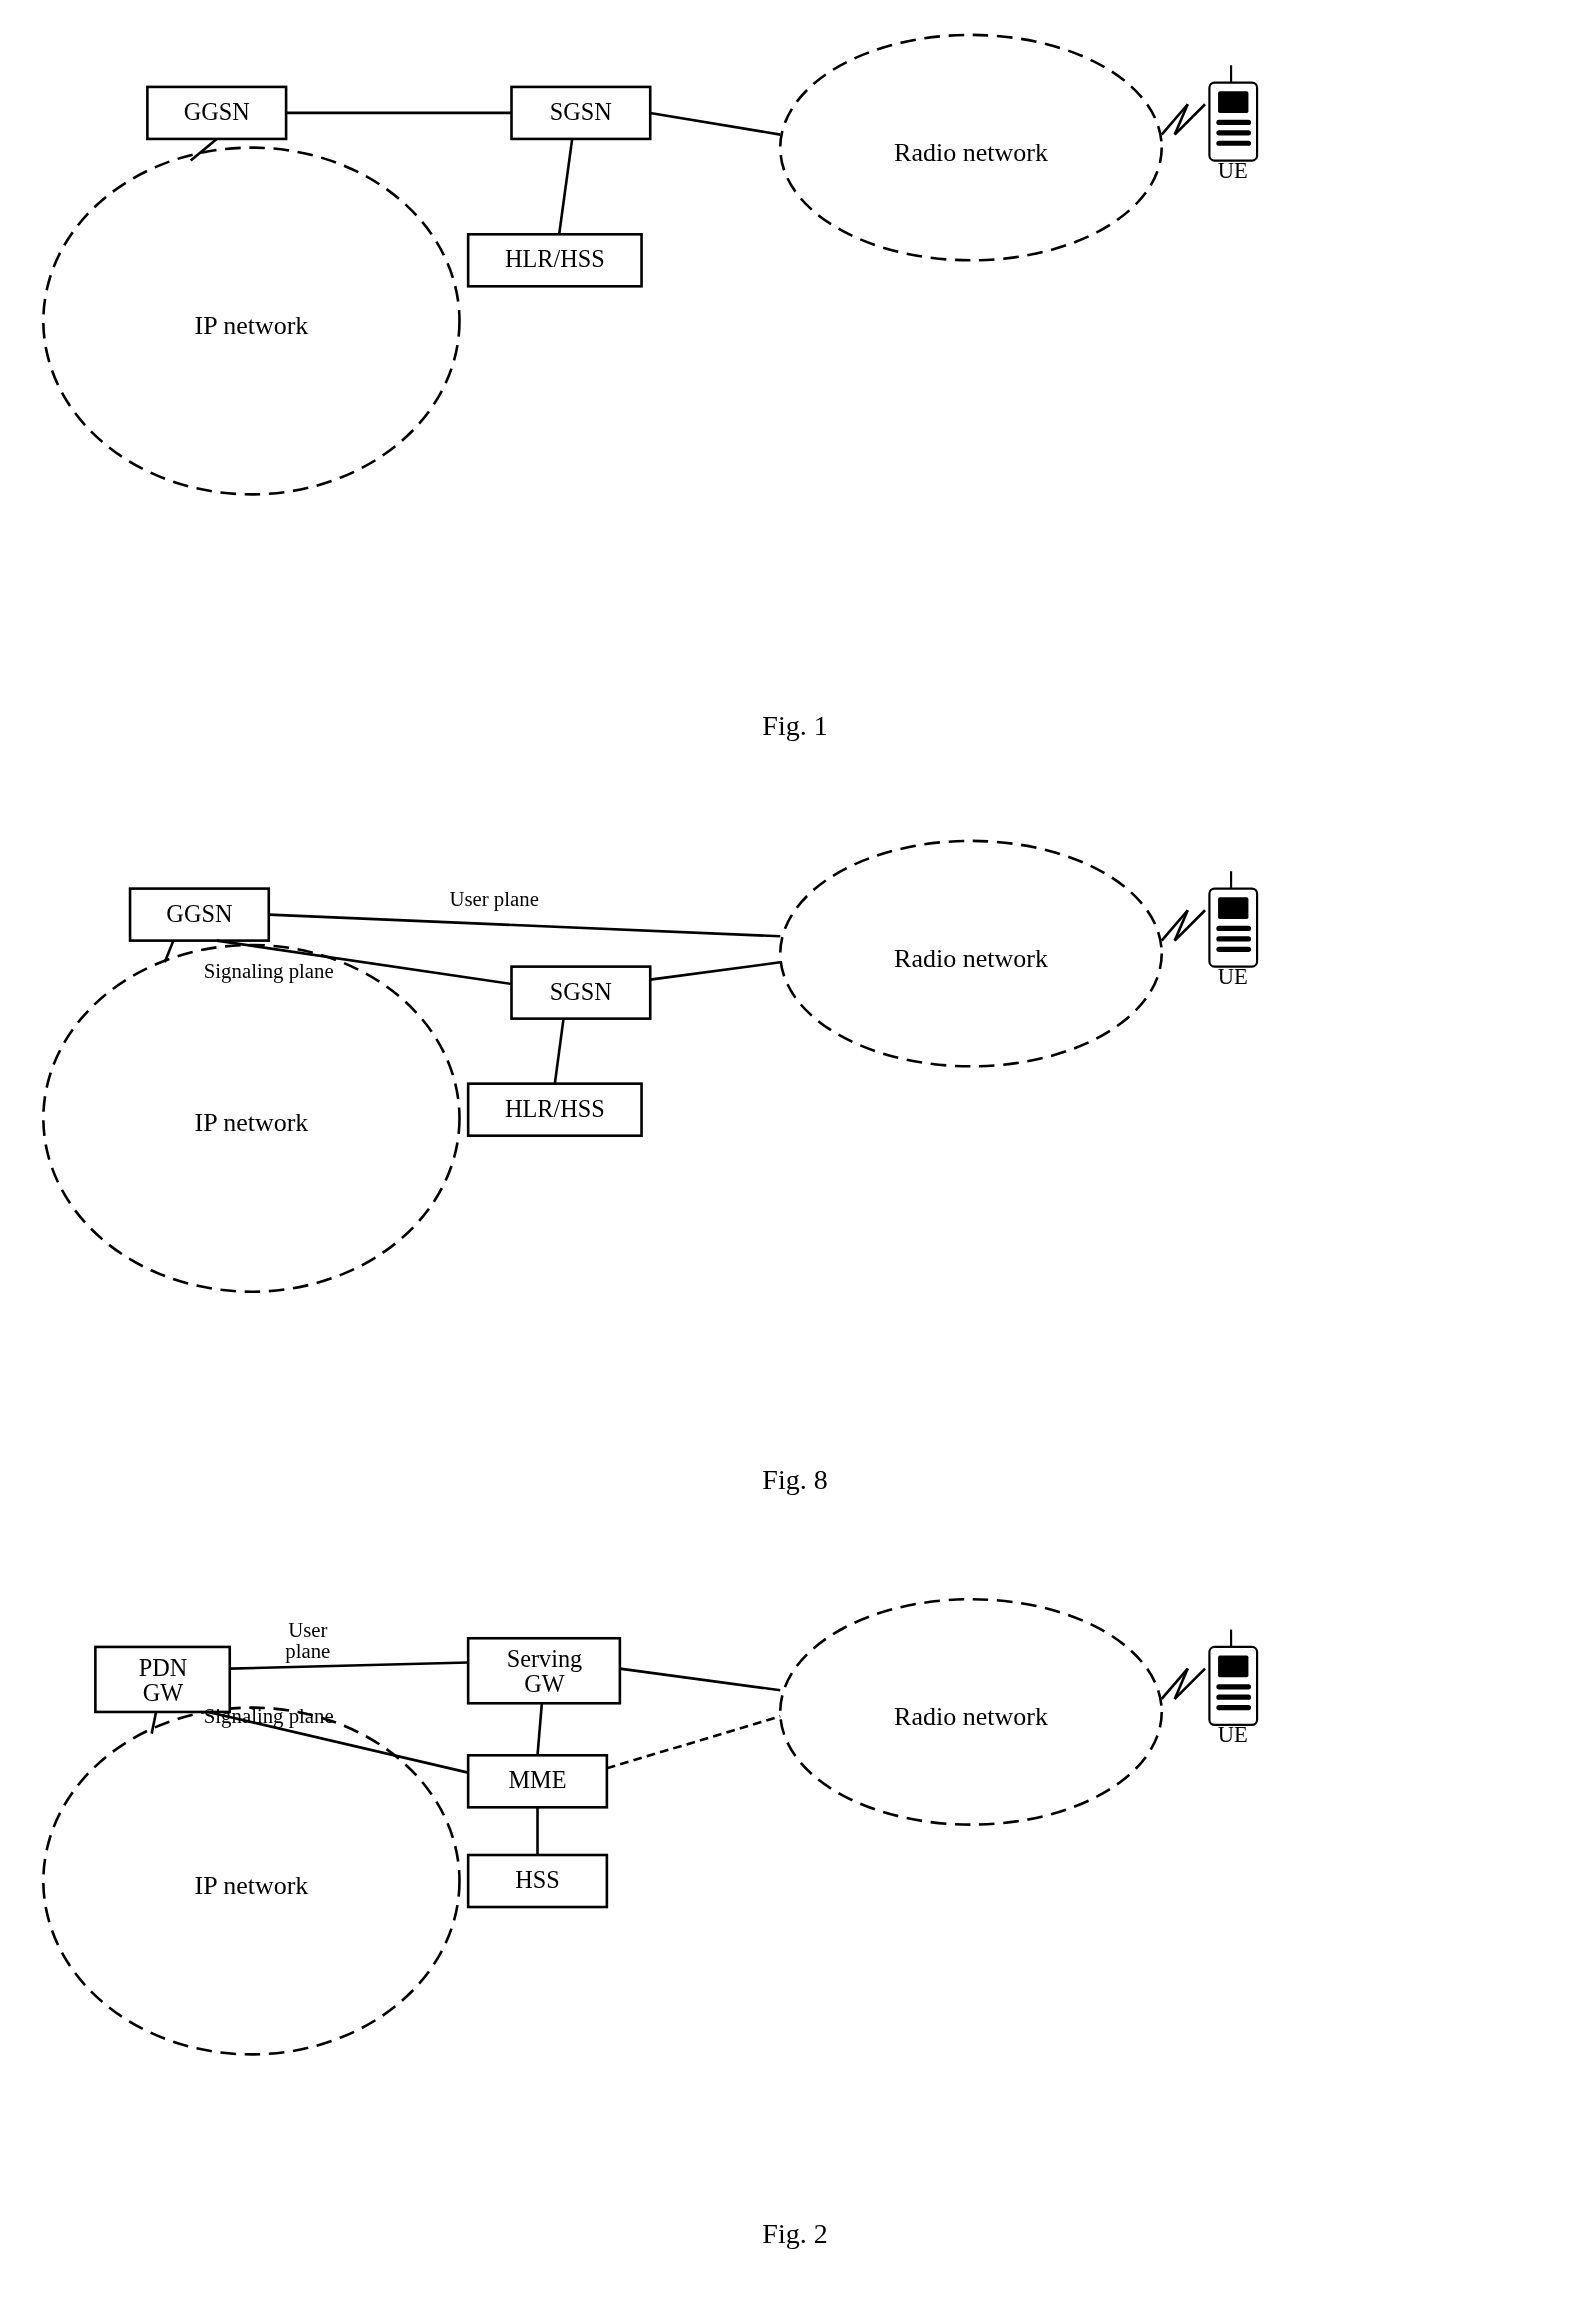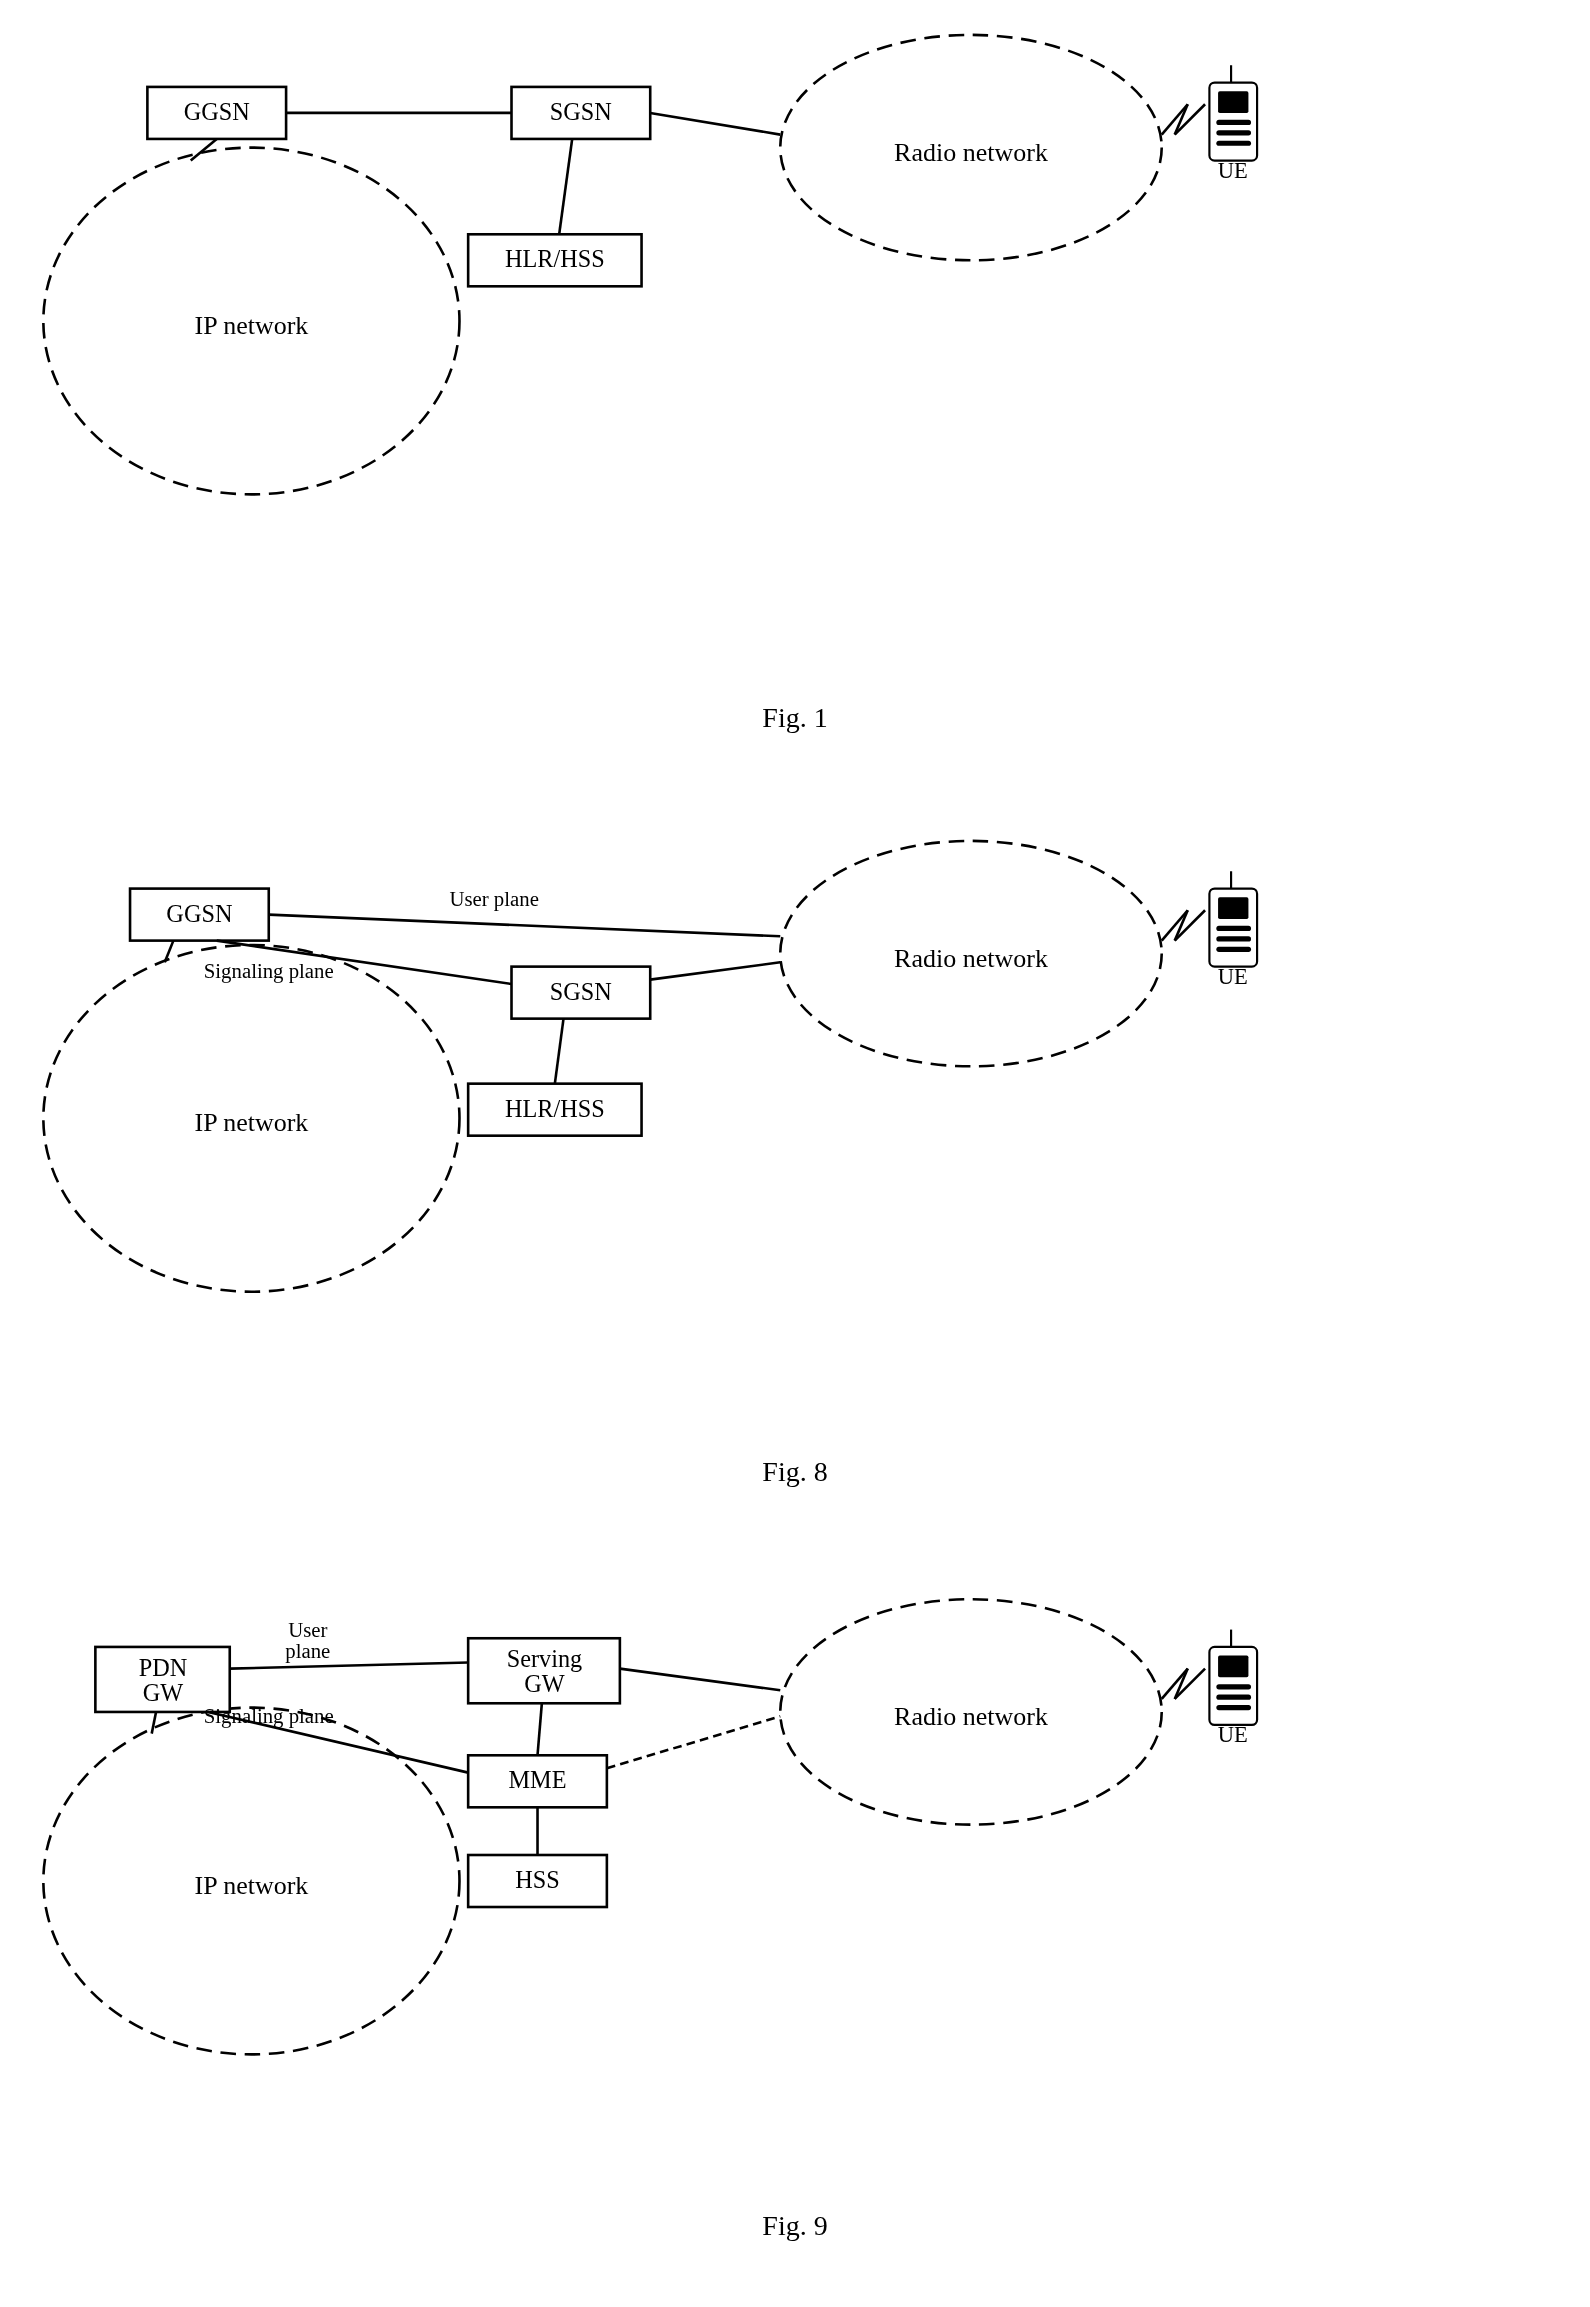--- a/index.html
+++ b/index.html
@@ -16,21 +16,21 @@
       width: 100%;
       height: 754px;
       display: flex;
       flex-direction: column;
       align-items: center;
     }
 
     .figure-label {
       font-size: 28px;
       text-align: center;
-      margin-top: 8px;
+      margin-top: 16px;
     }
 
     
     svg {
       overflow: visible;
     }
 
     .box-label {
       font-size: 28px;
       font-family: 'Times New Roman', Times, serif;
@@ -182,15 +182,15 @@
     <line x1="1355" y1="220" x2="1390" y2="185" stroke="#000" stroke-width="3"></line>
 
     <rect x="1395" y="160" width="55" height="90" rx="6" fill="#fff" stroke="#000" stroke-width="2.5"></rect>
     <rect x="1405" y="170" width="35" height="25" rx="2" fill="#000"></rect>
     <line x1="1420" y1="160" x2="1420" y2="140" stroke="#000" stroke-width="2.5"></line>
     <rect x="1403" y="203" width="40" height="6" rx="3" fill="#000"></rect>
     <rect x="1403" y="215" width="40" height="6" rx="3" fill="#000"></rect>
     <rect x="1403" y="227" width="40" height="6" rx="3" fill="#000"></rect>
     <text x="1422" y="270" text-anchor="middle" font-size="26" font-family="Times New Roman">UE</text>
   </svg>
-  <div class="figure-label">Fig. 9</div>
+  <div class="figure-label">Fig. 2</div>
 </div>
 
 
 </body></html>

